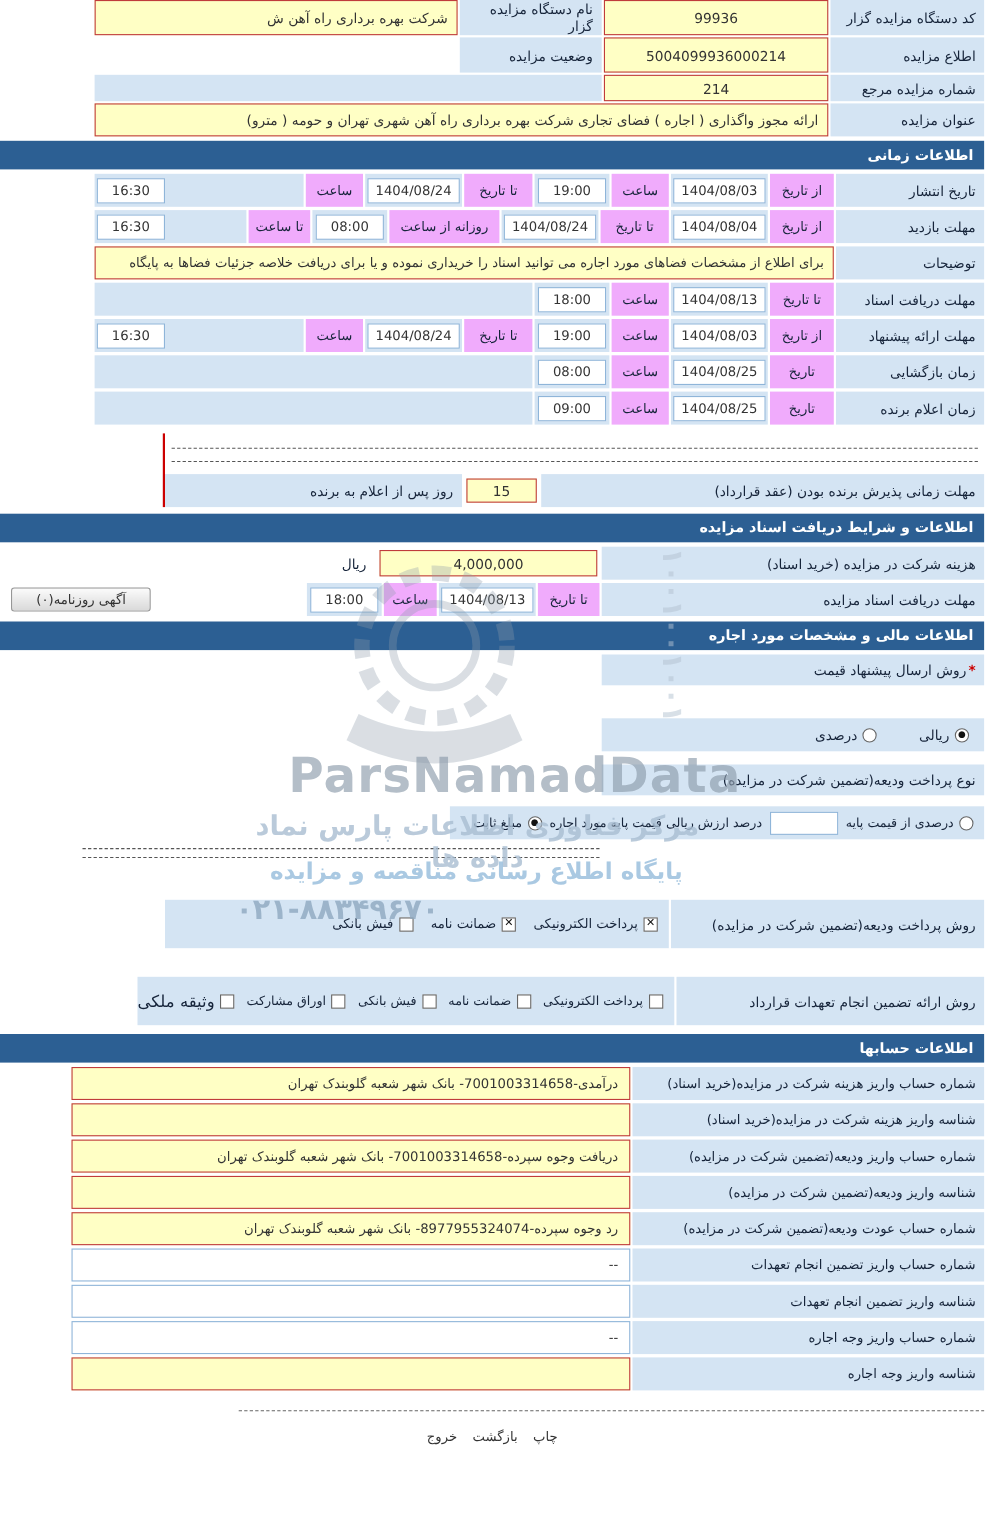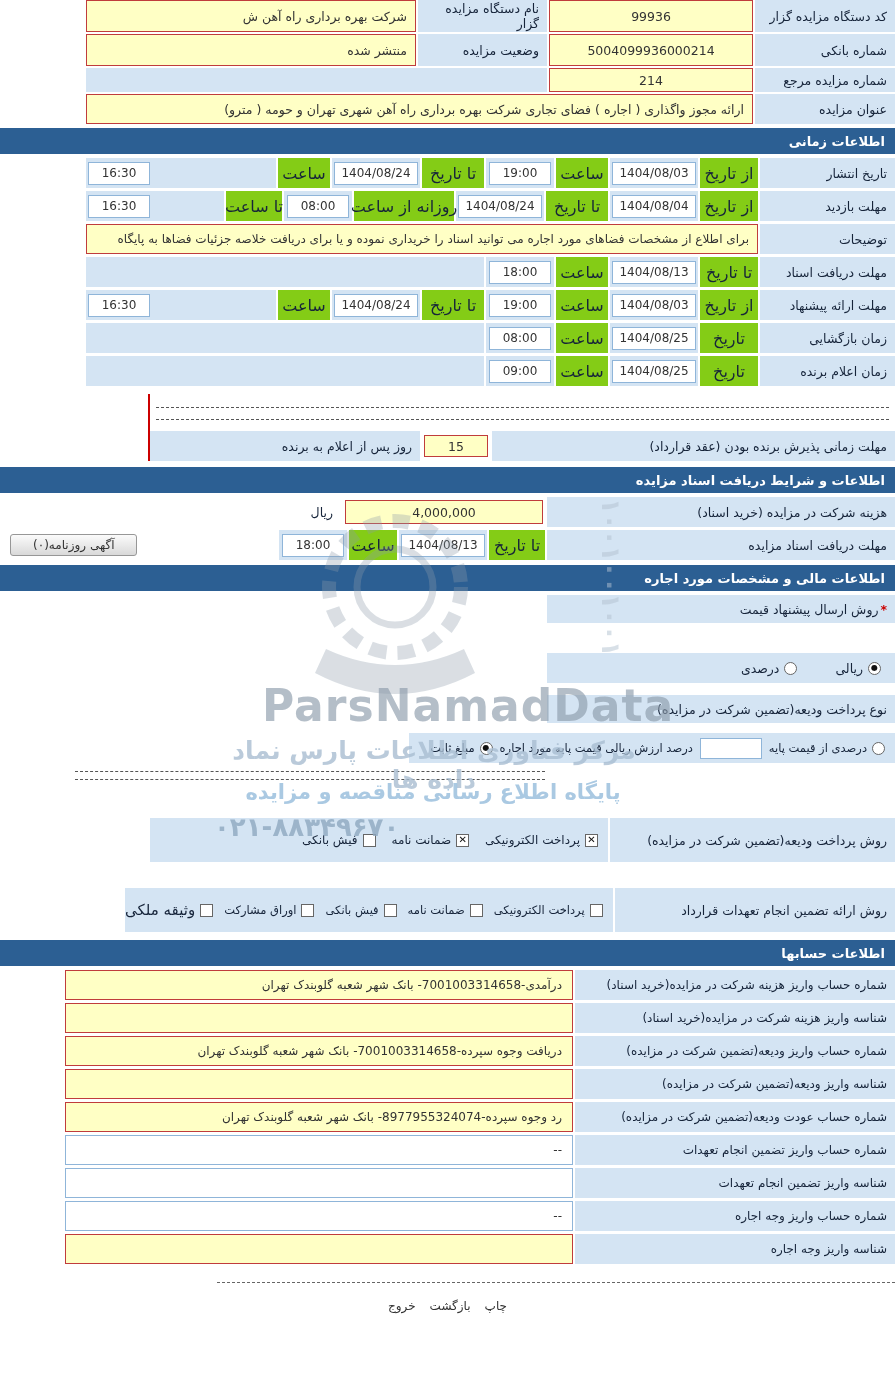--- a/index.html
+++ b/index.html
@@ -10,21 +10,21 @@
 .mb3{margin-bottom:3px}
 .ind86{margin-left:86px}
 .ind65{margin-left:65px}
 .cell{background:#d4e4f3;display:flex;align-items:center;padding:0 8px}
 .lbl{justify-content:flex-start;font-size:12.5px}
 .ctr{justify-content:center;text-align:left}
 .fill{flex:1;background:#d4e4f3}
 .fillv{flex:1}
 .yellow{background:#ffffc5;border:1px solid #c03c3c}
 .vtext{font-size:12.5px;color:#333;white-space:nowrap;overflow:hidden}
-.sl{font-size:16px;background:#84cc16;display:flex;align-items:center;justify-content:center;padding:0 5px;white-space:nowrap}
+.sl{font-size:12px;background:#f0abfc;display:flex;align-items:center;justify-content:center;padding:0 5px;white-space:nowrap}
 .icell{background:#d4e4f3;display:flex;align-items:center;justify-content:center;padding:0 2px}
 .icell.stretch{flex:1;justify-content:flex-end;padding-left:2px}
 .icell-trans{display:flex;align-items:center;justify-content:center;padding:0 2px}
 .dinput{width:84px;height:23px;background:#fff;border:1px solid #8fb5d9;display:flex;align-items:center;justify-content:center;font-size:12px;color:#333}
 .tinput{width:62px;height:23px;background:#fff;border:1px solid #8fb5d9;display:flex;align-items:center;justify-content:center;font-size:12px;color:#333}
 .section-bar{height:26px;background:#2c5f93;color:#fff;display:flex;align-items:center;padding:0 10px;font-weight:bold;font-size:13px;margin:4px 0}
 .w129{width:129px}.w135{width:135px}.w140{width:140px}.w204{width:204px}
 .w48{width:48px}.w52{width:52px}.w56{width:56px}.w58{width:58px}.w62{width:62px}
 .w68{width:68px}.w88{width:88px}.w100{width:100px}.w202{width:202px}
 .w285{width:285px}.w320{width:320px}.w345{width:403px}.w348{width:348px}.w486{width:486px}
@@ -73,24 +73,23 @@
 <div class="page">
 
   <div class="row h32 ind86">
     <div class="cell lbl w140">کد دستگاه مزایده گزار</div>
     <div class="cell ctr yellow w204 vtext">99936</div>
     <div class="cell lbl w129">نام دستگاه مزایده گزار</div>
     <div class="cell yellow fillv vtext">شرکت بهره برداری راه آهن ش</div>
   </div>
 
   <div class="row h32 ind86">
-    <div class="cell lbl w140">شماره بانکی</div>
+    <div class="cell lbl w140">اطلاع مزایده</div>
     <div class="cell ctr yellow w204 vtext">5004099936000214</div>
     <div class="cell lbl w129">وضعیت مزایده</div>
-    <div class="cell yellow fillv vtext">منتشر شده</div>
   </div>
 
   <div class="row h24 ind86">
     <div class="cell lbl w140">شماره مزایده مرجع</div>
     <div class="cell ctr yellow w204 vtext">214</div>
     <div class="fill"></div>
   </div>
 
   <div class="row h30 ind86">
     <div class="cell lbl w140">عنوان مزایده</div>

